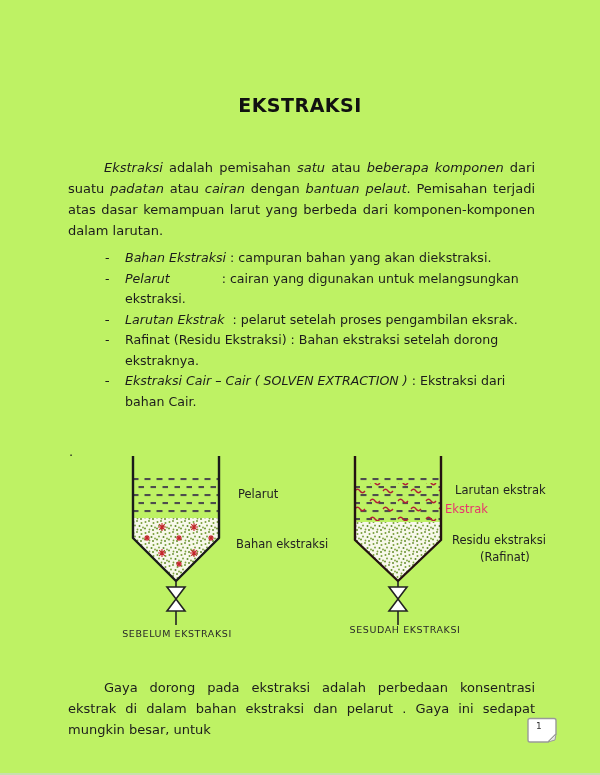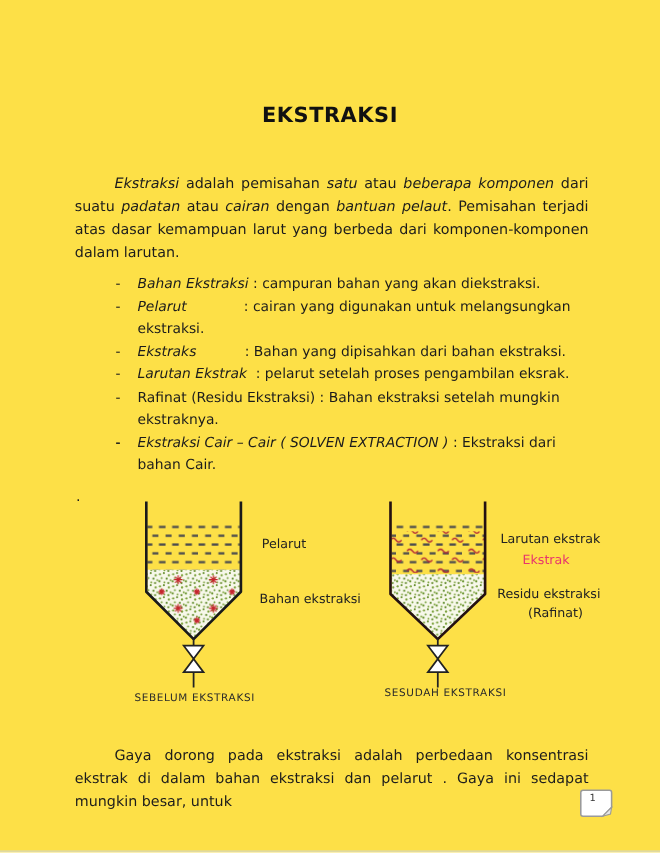--- a/index.html
+++ b/index.html
@@ -1,17 +1,17 @@
 <!DOCTYPE html>
 <html><head>
 <meta charset="utf-8">
 <style>
   html,body{margin:0;padding:0;background:#ffffff;}
   .page{
-    position:relative;width:600px;height:775px;background:#fde047;overflow:hidden;
+    position:relative;width:600px;height:775px;background:#bef264;overflow:hidden;
     font-family:"DejaVu Sans","Liberation Sans",sans-serif;color:#1c1c1c;
   }
   .title{
     position:absolute;top:94px;left:0;width:600px;text-align:center;
     font-size:19px;font-weight:bold;letter-spacing:0.5px;color:#111;
   }
   .para{
     position:absolute;left:68px;width:467px;font-size:13px;line-height:21px;
     text-align:justify;
   }
@@ -21,21 +21,21 @@
   .terms{position:absolute;top:248px;left:103px;width:434px;font-size:12.6px;line-height:20.5px;}
   .term{position:relative;padding-left:22px;text-align:justify;}
   .term .dash{position:absolute;left:2px;top:0;font-style:normal;}
   .diagram{position:absolute;left:60px;top:443px;width:540px;height:210px;}
   .diagram text{font-family:"DejaVu Sans","Liberation Sans",sans-serif;fill:#2a2a2a;
     font-size:9.5px;letter-spacing:0.6px;}
   .dlabel{position:absolute;font-size:11.5px;color:#222;white-space:nowrap;}
   .lbl-pelarut{left:238px;top:487px;}
   .lbl-bahan{left:236px;top:537px;}
   .lbl-larutan{left:455px;top:483px;}
-  .lbl-ekstrak{left:475px;top:502px;color:#e8356d;text-align:center;}
+  .lbl-ekstrak{left:445px;top:502px;color:#e8356d;text-align:center;}
   .lbl-residu{left:452px;top:533px;}
   .lbl-rafinat{left:480px;top:550px;}
   .stray-dot{position:absolute;left:69px;top:444px;font-size:13px;}
   .page-badge{position:absolute;left:526px;top:717px;width:36px;height:30px;}
   .page-badge .num{
     position:absolute;left:10px;top:4px;font-size:9px;color:#333;
   }
   .scan-line{position:absolute;left:0;bottom:0;width:600px;height:2px;
     background:#ccd4e0;opacity:0.6;}
 </style>
@@ -53,29 +53,28 @@
     <div class="term">
       <span class="dash">-</span>
       <span><span style="font-style: italic;">Bahan Ekstraksi</span><span> : campuran bahan yang akan diekstraksi.</span></span>
     </div>
     <div class="term">
       <span class="dash">-</span>
       <span><span style="font-style: italic;">Pelarut</span><span>&nbsp;&nbsp;&nbsp;&nbsp;&nbsp;&nbsp;&nbsp;&nbsp;&nbsp;&nbsp;&nbsp;&nbsp; : cairan yang digunakan untuk melangsungkan</span><br><span>ekstraksi.</span></span>
     </div>
     <div class="term">
       <span class="dash">-</span>
-      <span><span style="font-style: italic;">Ekstraks</span><span>&nbsp;&nbsp;&nbsp;&nbsp;&nbsp;&nbsp;&nbsp;&nbsp;&nbsp;&nbsp; : Bahan yang dipisahkan dari bahan ekstraksi.</span></span>
     </div>
     <div class="term">
       <span class="dash">-</span>
       <span><span style="font-style: italic;">Larutan Ekstrak</span><span>&nbsp; : pelarut setelah proses pengambilan eksrak.</span></span>
     </div>
     <div class="term">
       <span class="dash">-</span>
-      <span><span style="">Rafinat (Residu Ekstraksi)</span><span> : Bahan ekstraksi setelah mungkin</span><br><span>ekstraknya.</span></span>
+      <span><span style="">Rafinat (Residu Ekstraksi)</span><span> : Bahan ekstraksi setelah dorong</span><br><span>ekstraknya.</span></span>
     </div>
     <div class="term">
       <span class="dash">-</span>
     </div>
     <div class="term">
       <span class="dash">-</span>
       <span><span style="font-style: italic;">Ekstraksi Cair – Cair ( SOLVEN EXTRACTION )</span><span> : Ekstraksi dari</span><br><span>bahan Cair.</span></span>
     </div>
   </div>
 

